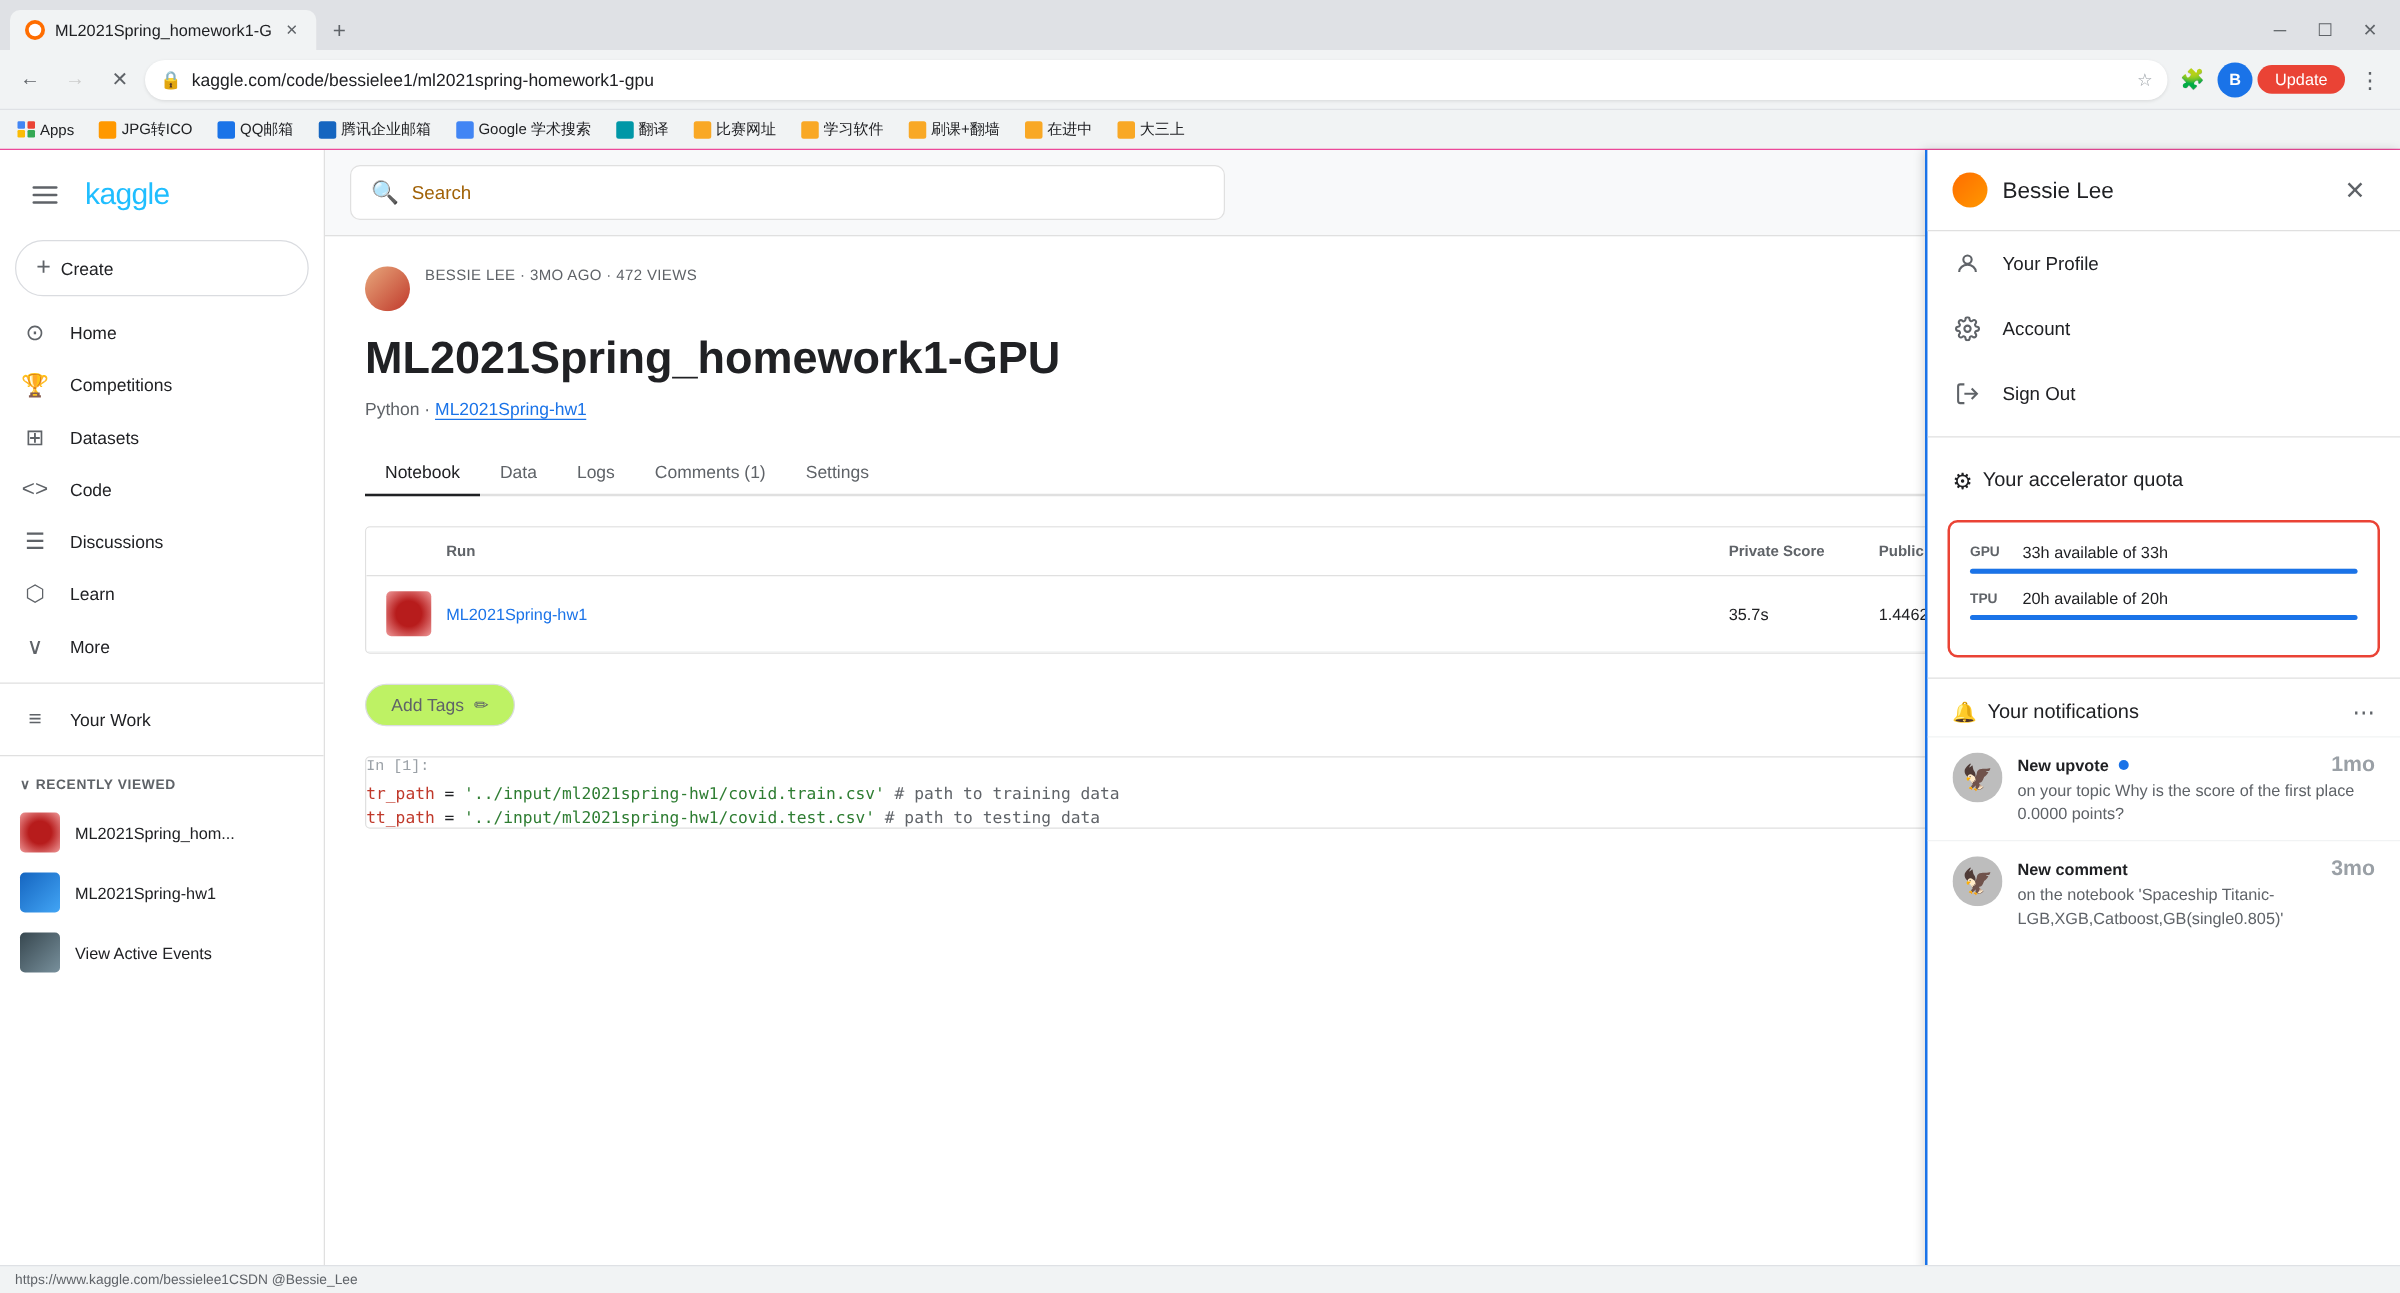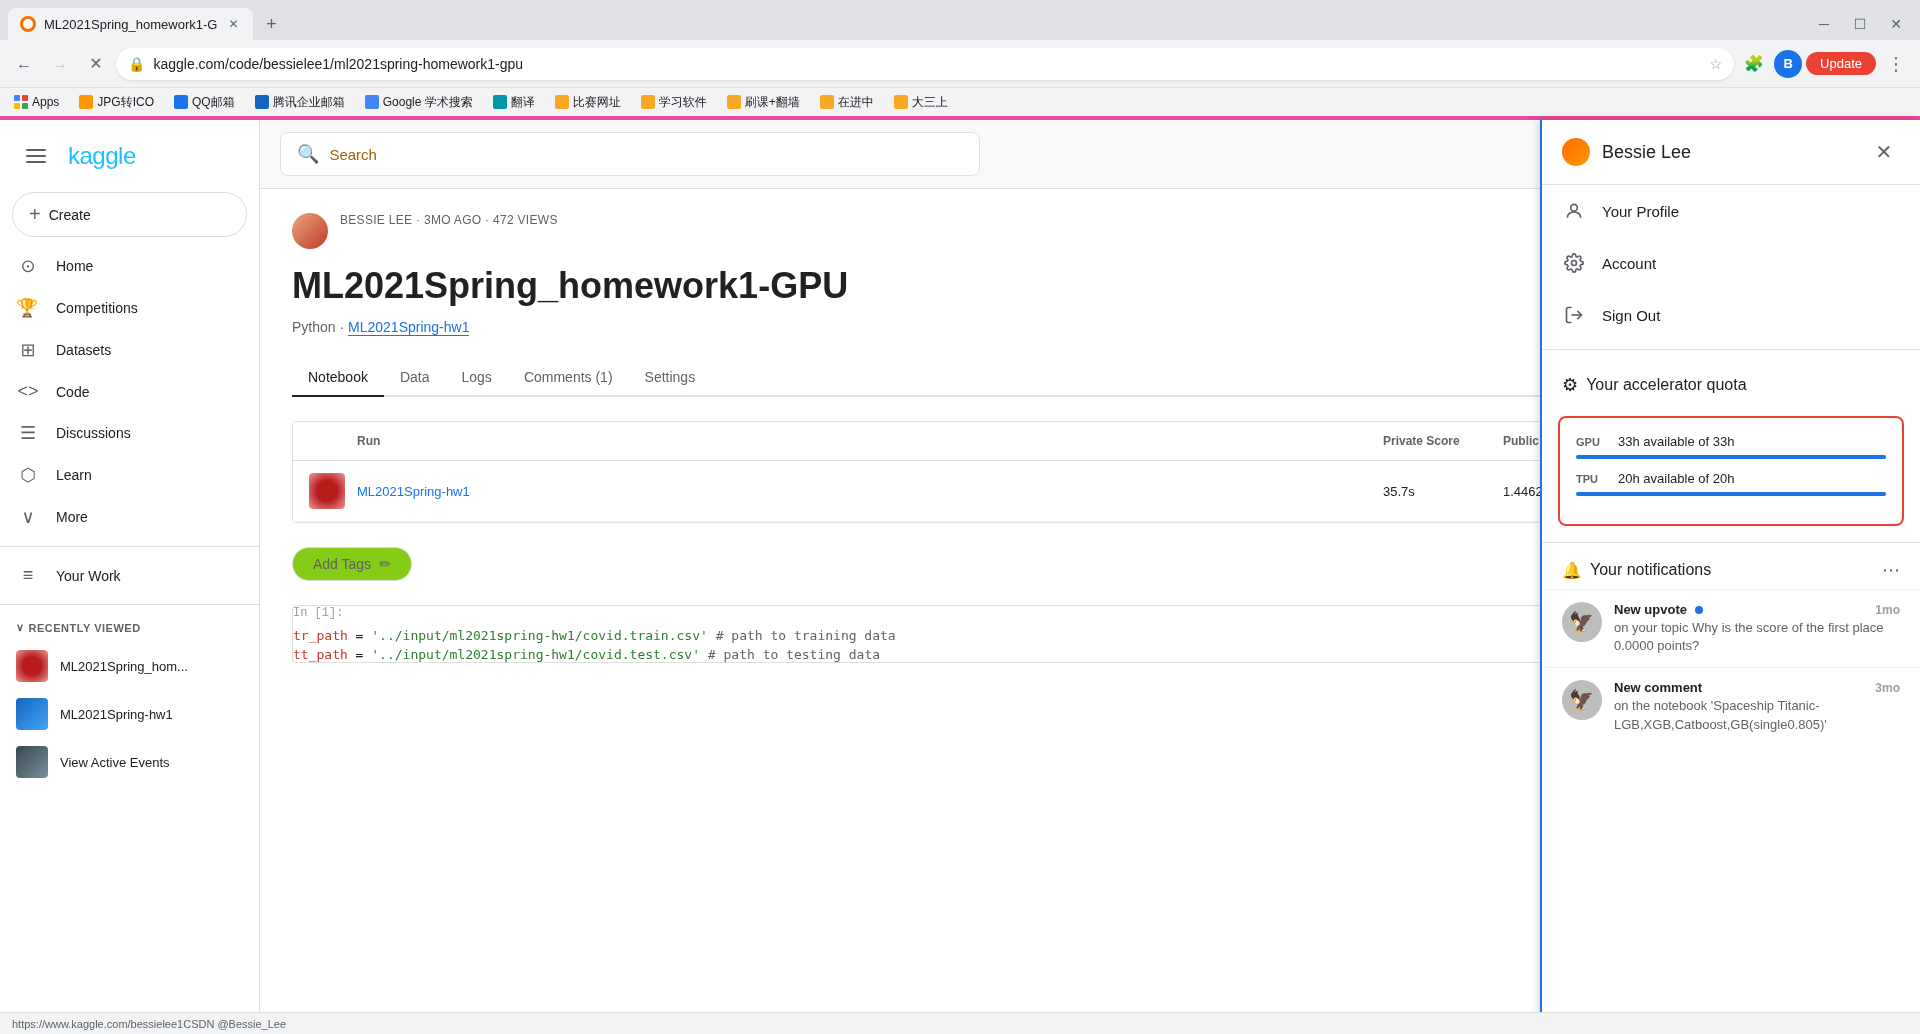--- a/index.html
+++ b/index.html
@@ -11,21 +11,21 @@
     .tab { display: flex; align-items: center; gap: 8px; background: #f1f3f4; padding: 6px 12px; border-radius: 8px 8px 0 0; font-size: 13px; color: #202124; height: 32px; min-width: 200px; }
     .tab-favicon { width: 16px; height: 16px; background: #ff6d00; border-radius: 50%; display: flex; align-items: center; justify-content: center; }
     .tab-favicon-inner { width: 10px; height: 10px; border-radius: 50%; background: #fff; }
     .tab-close { margin-left: auto; width: 16px; height: 16px; display: flex; align-items: center; justify-content: center; border-radius: 50%; cursor: pointer; color: #5f6368; font-size: 12px; }
     .tab-new { width: 28px; height: 28px; display: flex; align-items: center; justify-content: center; color: #5f6368; font-size: 18px; cursor: pointer; }
     .nav-bar { display: flex; align-items: center; padding: 4px 8px; gap: 4px; height: 48px; background: #f1f3f4; border-bottom: 1px solid #dfe1e5; }
     .nav-btn { width: 32px; height: 32px; display: flex; align-items: center; justify-content: center; border-radius: 50%; cursor: pointer; color: #5f6368; font-size: 16px; }
     .address-bar { flex: 1; height: 32px; background: #fff; border-radius: 16px; display: flex; align-items: center; padding: 0 12px; gap: 8px; font-size: 14px; color: #202124; border: none; box-shadow: 0 1px 3px rgba(0,0,0,0.1); }
     .address-lock { color: #5f6368; font-size: 14px; }
     .nav-actions { display: flex; align-items: center; gap: 4px; }
-    .bookmarks-bar { height: 32px; display: flex; align-items: center; padding: 0 8px; gap: 8px; font-size: 12px; color: #202124; border-bottom: 4px solid #ec4899; overflow: hidden; }
+    .bookmarks-bar { height: 32px; display: flex; align-items: center; padding: 0 8px; gap: 8px; font-size: 12px; color: #202124; border-bottom: 1px solid #ec4899; overflow: hidden; }
     .bookmark-item { display: flex; align-items: center; gap: 4px; padding: 2px 6px; border-radius: 4px; cursor: pointer; white-space: nowrap; }
 
     
     .app-layout { display: flex; height: calc(1034px - 120px); }
 
     
     .sidebar { width: 260px; min-width: 260px; border-right: 1px solid #e0e0e0; display: flex; flex-direction: column; overflow-y: auto; background: #fff; padding: 8px 0; }
     .sidebar-header { display: flex; align-items: center; padding: 8px 16px 16px; gap: 12px; }
     .hamburger { width: 40px; height: 40px; display: flex; align-items: center; justify-content: center; border-radius: 50%; cursor: pointer; }
     .hamburger-lines { display: flex; flex-direction: column; gap: 4px; }
@@ -59,21 +59,21 @@
     .tabs-bar { display: flex; gap: 0; border-bottom: 2px solid #e0e0e0; margin-bottom: 24px; }
     .tab-item { padding: 10px 16px; font-size: 14px; color: #5f6368; cursor: pointer; border-bottom: 2px solid transparent; margin-bottom: -2px; }
     .tab-item.active { color: #202124; border-bottom-color: #202124; font-weight: 500; }
     .table-container { border: 1px solid #e0e0e0; border-radius: 4px; overflow: hidden; margin-bottom: 24px; }
     .table-header { display: grid; grid-template-columns: 48px 1fr 120px 160px 160px 80px; background: #fff; border-bottom: 1px solid #e0e0e0; }
     .th { padding: 12px 16px; font-size: 12px; font-weight: 600; color: #5f6368; }
     .table-row-data { display: grid; grid-template-columns: 48px 1fr 120px 160px 160px 80px; align-items: center; border-bottom: 1px solid #f1f3f4; }
     .td { padding: 12px 16px; font-size: 13px; color: #202124; }
     .td-link { color: #1a73e8; text-decoration: none; }
     .td-thumb { width: 36px; height: 36px; border-radius: 4px; background: #e0e0e0; overflow: hidden; }
-    .add-tags-btn { display: flex; align-items: center; gap: 8px; padding: 8px 20px; border: 1px solid #dadce0; border-radius: 24px; cursor: pointer; font-size: 14px; color: #5f6368; background: #84cc16; margin-bottom: 24px; width: fit-content; }
+    .add-tags-btn { display: flex; align-items: center; gap: 8px; padding: 8px 20px; border: 1px solid #dadce0; border-radius: 24px; cursor: pointer; font-size: 14px; color: #5f6368; background: #bef264; margin-bottom: 24px; width: fit-content; }
     .code-area { background: #fff; border: 1px solid #e0e0e0; border-radius: 4px; font-family: 'Courier New', monospace; font-size: 13px; }
     .dropdown-panel { position: fixed; top: 120px; right: 0; width: 380px; background: #fff; box-shadow: -2px 0 8px rgba(0,0,0,0.15); z-index: 200; height: calc(1034px - 120px); overflow-y: auto; border-left: 2px solid #1a73e8; }
     .dropdown-header { display: flex; align-items: center; justify-content: space-between; padding: 16px 20px; border-bottom: 1px solid #e0e0e0; background: #fff; }
     .dropdown-user { display: flex; align-items: center; gap: 12px; font-size: 18px; font-weight: 500; color: #202124; }
     .dropdown-user-avatar { width: 28px; height: 28px; border-radius: 50%; background: linear-gradient(135deg, #ff6d00, #ff9800); }
     .dropdown-close { width: 32px; height: 32px; display: flex; align-items: center; justify-content: center; cursor: pointer; color: #5f6368; font-size: 20px; }
     .dropdown-menu-item { display: flex; align-items: center; gap: 16px; padding: 14px 20px; cursor: pointer; font-size: 15px; color: #202124; }
     .dropdown-menu-icon { width: 24px; height: 24px; display: flex; align-items: center; justify-content: center; color: #5f6368; font-size: 20px; }
     .dropdown-section { padding: 16px 20px 8px; }
     .dropdown-section-title { font-size: 16px; font-weight: 500; color: #202124; margin-bottom: 12px; display: flex; align-items: center; gap: 8px; }
@@ -84,21 +84,21 @@
     .notifications-section { padding: 0 0 16px; }
     .notif-header { display: flex; align-items: center; justify-content: space-between; padding: 8px 20px; }
     .notif-title { font-size: 16px; font-weight: 500; color: #202124; display: flex; align-items: center; gap: 8px; }
     .notif-more { color: #5f6368; cursor: pointer; font-size: 18px; }
     .notif-item { display: flex; gap: 12px; padding: 12px 20px; border-top: 1px solid #f1f3f4; }
     .notif-avatar { width: 40px; height: 40px; border-radius: 50%; background: #e0e0e0; overflow: hidden; flex-shrink: 0; }
     .notif-avatar-bird { width: 100%; height: 100%; background: #bdbdbd; display: flex; align-items: center; justify-content: center; color: #fff; font-size: 20px; }
     .notif-content { flex: 1; }
     .notif-type { font-size: 13px; font-weight: 600; color: #202124; display: flex; align-items: center; gap: 8px; }
     .notif-dot { width: 8px; height: 8px; border-radius: 50%; background: #1a73e8; }
-    .notif-time { font-size: 12px; color: #9aa0a6; margin-left: auto; }
+    .notif-time { font-size: 17px; color: #9aa0a6; margin-left: auto; }
     .notif-text { font-size: 13px; color: #5f6368; margin-top: 2px; line-height: 1.4; }
 
     
     .thumb-virus { background: radial-gradient(circle at 50% 50%, #b71c1c 40%, #ef9a9a 100%); }
     .thumb-notebook { background: linear-gradient(135deg, #1565c0, #42a5f5); }
     .thumb-events { background: linear-gradient(135deg, #37474f, #78909c); }
   </style>
 </head>
 <body>
 

